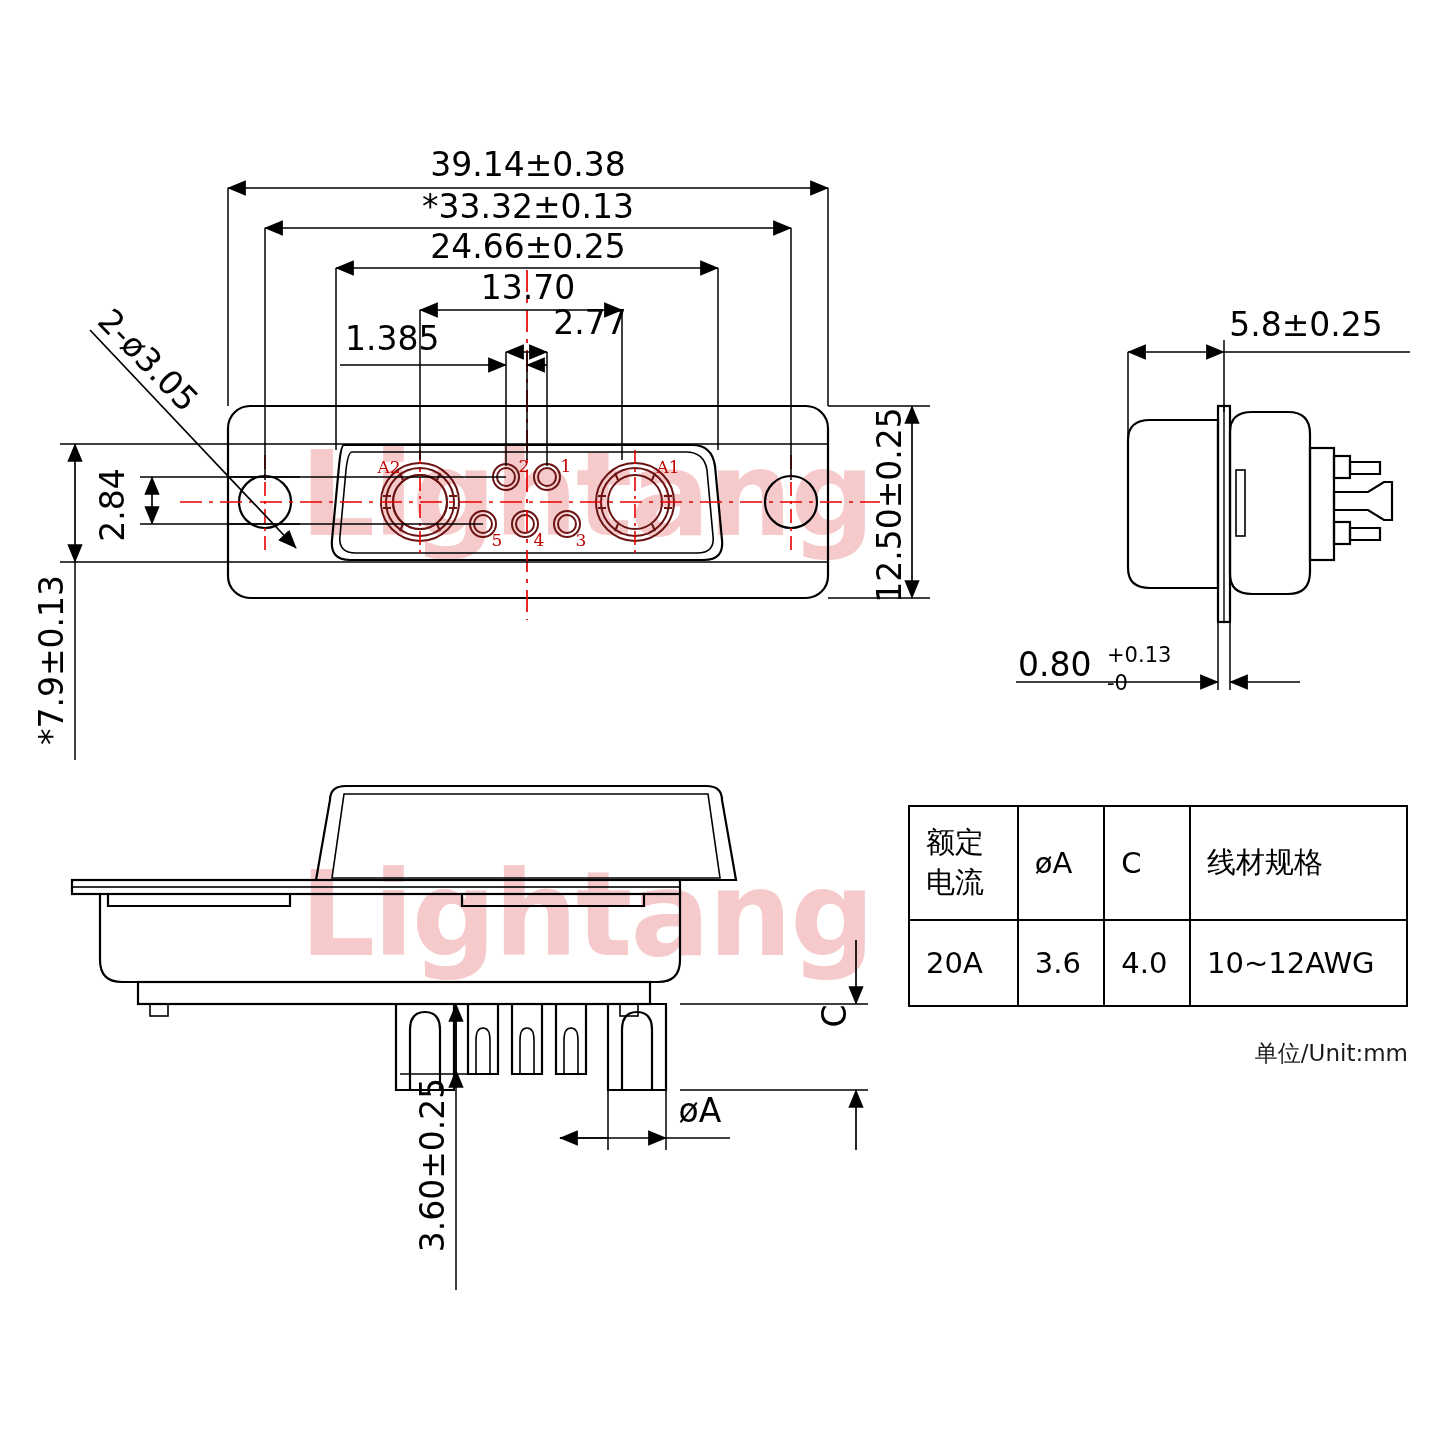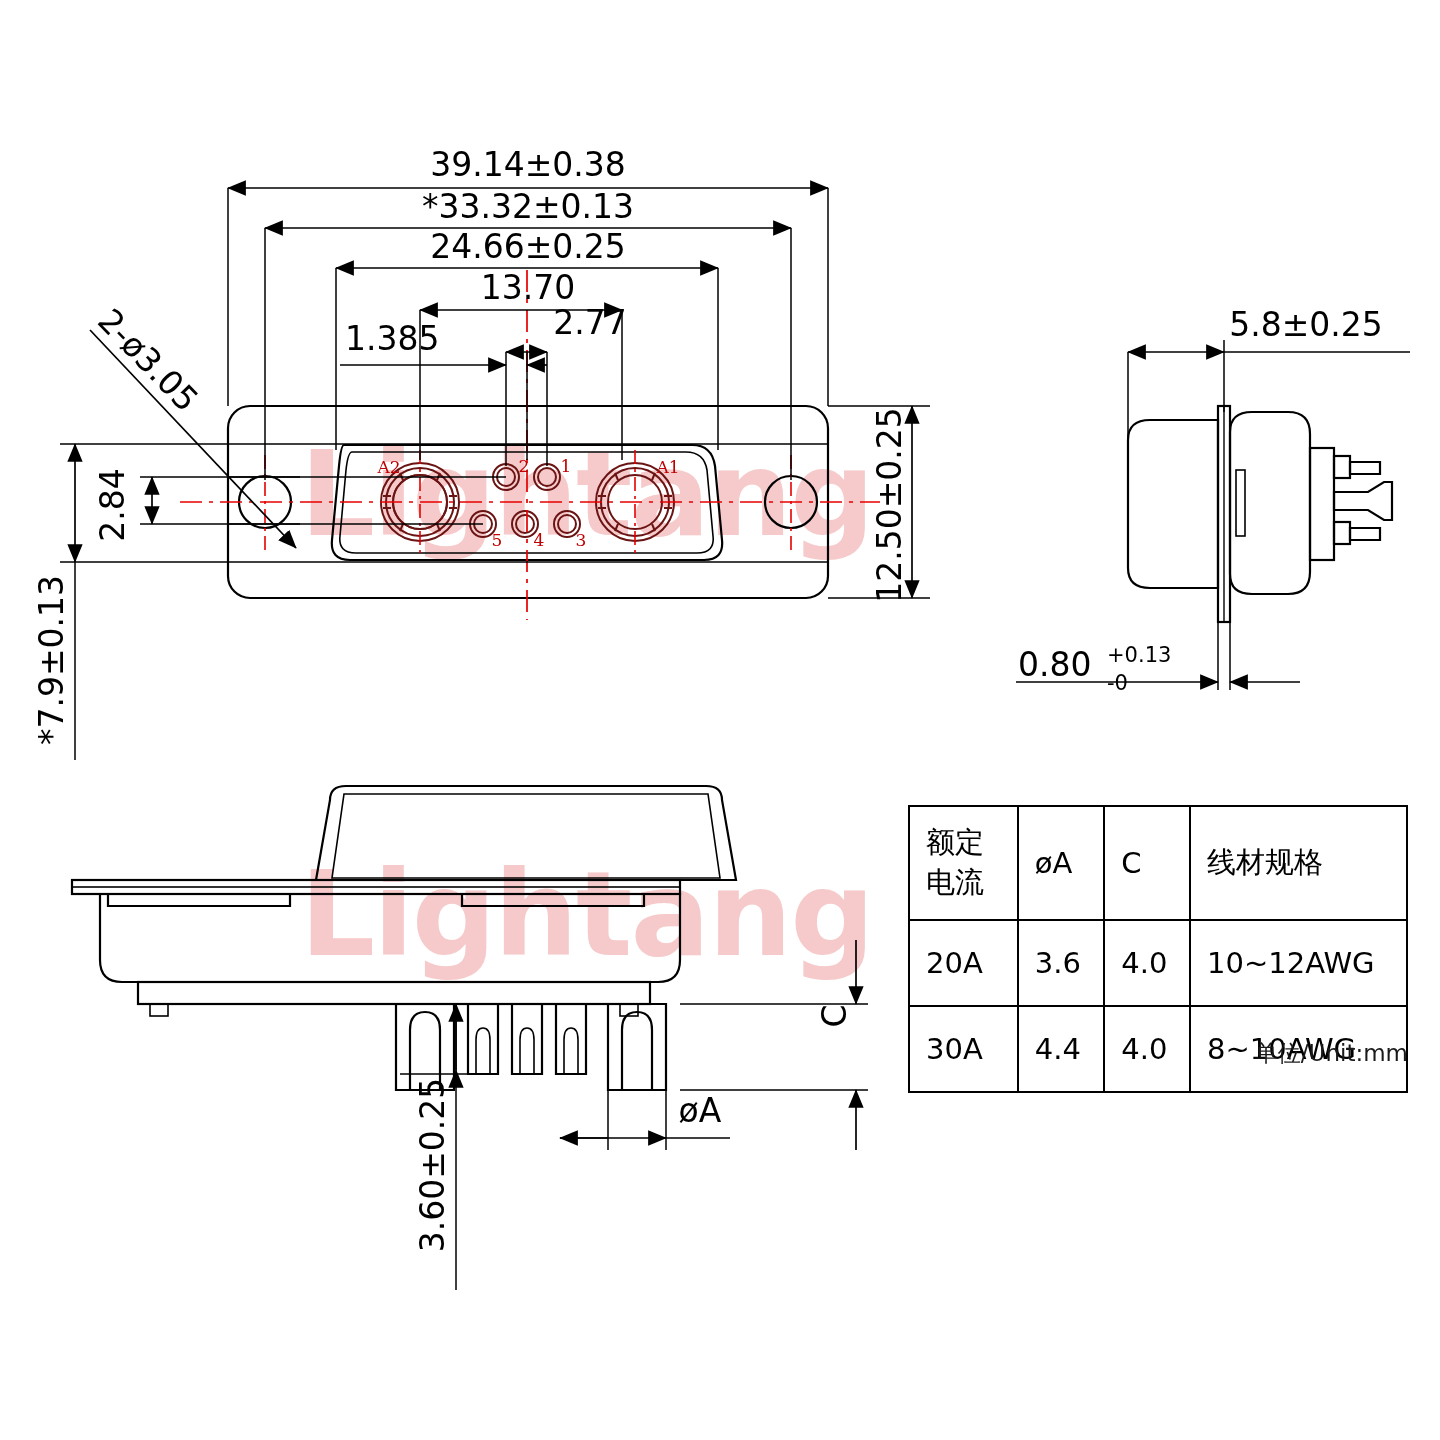--- a/index.html
+++ b/index.html
@@ -314,25 +314,19 @@
         <td style="width:244px;">线材规格</td>
       </tr>
     </thead>
     <tbody>
       <tr>
         <td>20A</td>
         <td>3.6</td>
         <td>4.0</td>
         <td>10~12AWG</td>
       </tr>
-      <tr>
-        <td>30A</td>
-        <td>4.4</td>
-        <td>4.0</td>
-        <td>8~10AWG</td>
-      </tr>
     </tbody>
   </table>
 
   <div style="position:absolute;left:1408px;top:1038px;transform:translateX(-100%);
               font-size:23px;color:#1a1a1a;white-space:nowrap;">单位/Unit:mm</div>
 
 </div>
 
 </body></html>

